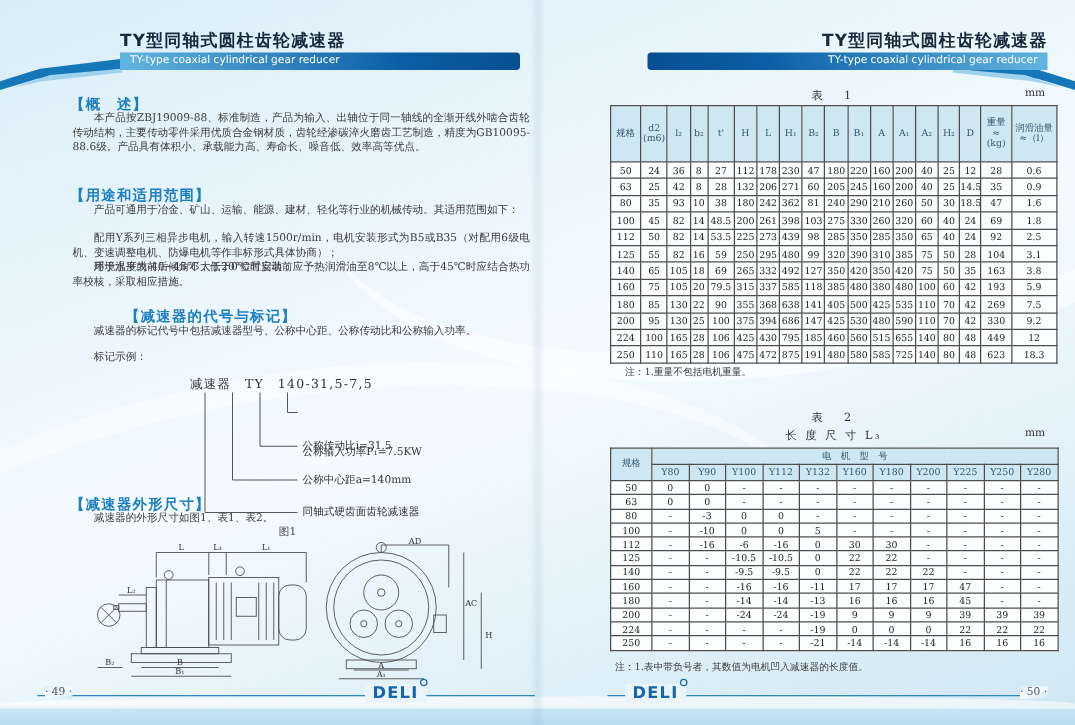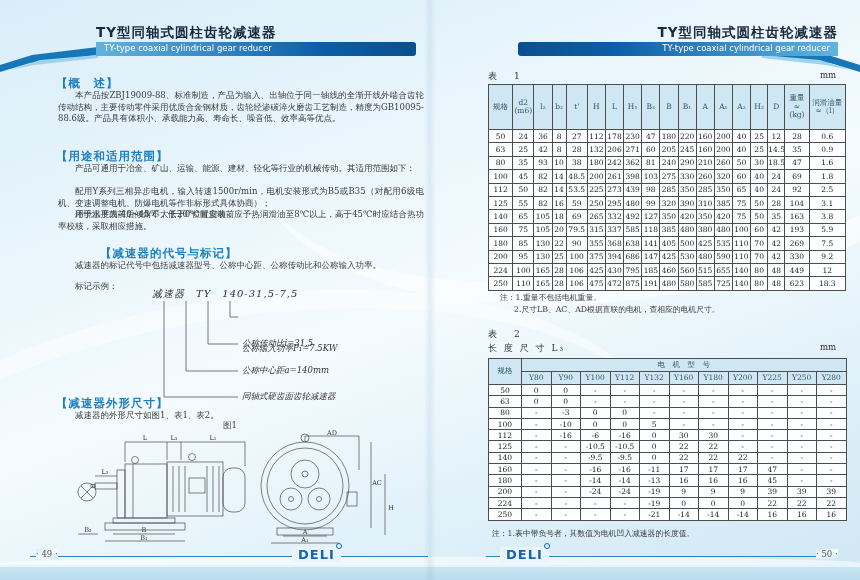--- a/index.html
+++ b/index.html
@@ -32,21 +32,21 @@
   #hdr-right .ttl-en{background:linear-gradient(270deg,#62b4e0,#0b5fa7 70%,#094f90);border-radius:3px 0 0 3px;text-align:right;}
   .swoosh{position:absolute;top:26px;}
   #hdr-left .swoosh{left:0;}
   #hdr-right .swoosh{right:0;transform:scaleX(-1);}
 
   
   .sec-h{position:absolute;left:56px;font-size:11.5px;font-weight:bold;color:#1e7fc0;letter-spacing:1px;}
   .para{position:absolute;left:58px;width:366px;font-family:"DejaVu Serif","Liberation Serif",serif;
     font-size:8.5px;line-height:11.5px;color:#3b3b3b;text-align:justify;text-indent:2em;margin:0;}
   
-  #marking{position:absolute;left:62px;top:287px;width:370px;height:122px;font-style:italic;}
+  #marking{position:absolute;left:62px;top:300px;width:370px;height:122px;}
   #mark-example{position:absolute;left:90px;top:0;font-family:"DejaVu Serif",serif;
     font-size:10px;color:#333;letter-spacing:1px;}
   .mark-label{position:absolute;left:180px;font-family:"DejaVu Serif",serif;font-size:8.5px;color:#333;white-space:nowrap;}
   
   #fig-caption{position:absolute;left:190px;top:420px;width:80px;text-align:center;
     font-family:"DejaVu Serif",serif;font-size:8.5px;color:#444;}
   #figure{position:absolute;left:55px;top:430px;width:385px;height:118px;}
   #figure svg{display:block;}
 
   
@@ -57,21 +57,21 @@
   #page-no-l{left:36px;}
   #page-no-r{left:816px;}
   .deli{position:absolute;top:547px;font-size:13px;font-weight:bold;color:#1565ae;
     letter-spacing:1px;background:#e9f4fb;padding:0 6px;line-height:15px;}
   #deli-l{left:292px;}
   #deli-r{left:500px;}
   .deli i{position:relative;font-style:normal;}
   .deli i:after{content:"";position:absolute;left:1px;top:-4px;width:4px;height:4px;border:1px solid #1565ae;border-radius:50%;}
 
   
-  .tbl-cap-row{position:absolute;left:488px;width:358px;text-align:left;
+  .tbl-cap-row{position:absolute;left:488px;width:358px;text-align:center;
     font-family:"DejaVu Serif",serif;font-size:9px;color:#333;letter-spacing:4px;}
   .tbl-unit{position:absolute;left:820px;font-family:"DejaVu Serif",serif;font-size:8.5px;color:#333;letter-spacing:0;}
   table{border-collapse:collapse;table-layout:fixed;position:absolute;left:488px;
     font-family:"DejaVu Serif","Liberation Serif",serif;background:#fdfeff;}
   th,td{border:1px solid #4d4d4d;text-align:center;vertical-align:middle;padding:0;overflow:hidden;}
   th{background:#cfe7f3;color:#35586d;font-weight:normal;white-space:pre-line;font-size:7.5px;line-height:8.5px;}
   td{color:#1c1c1c;font-size:7.5px;}
   #table1{top:84px;width:358px;}
   #table1 th{height:44px;}
   #table1 td{height:12.4px;}
@@ -510,21 +510,20 @@
           <td>725</td>
           <td>140</td>
           <td>80</td>
           <td>48</td>
           <td>623</td>
           <td>18.3</td>
         </tr>
       </tbody>
     </table>
   <div class="note" style="left:500px;top:292px;">注：1.重量不包括电机重量。</div>
-  <div class="note" style="left:514px;top:304px;">2.尺寸LB、AC、AD根据直联的电机，查相应的电机尺寸。</div>
 
   <div class="tbl-cap-row" style="top:328px;">表　2</div>
   <div class="tbl-cap-row" style="top:342px;letter-spacing:2px;">长 度 尺 寸  L₃</div>
   <div class="tbl-unit" style="top:342px;">mm</div>
   <table id="table2">
     <colgroup>
       <col class="c0">
         <col>
         <col>
         <col>

